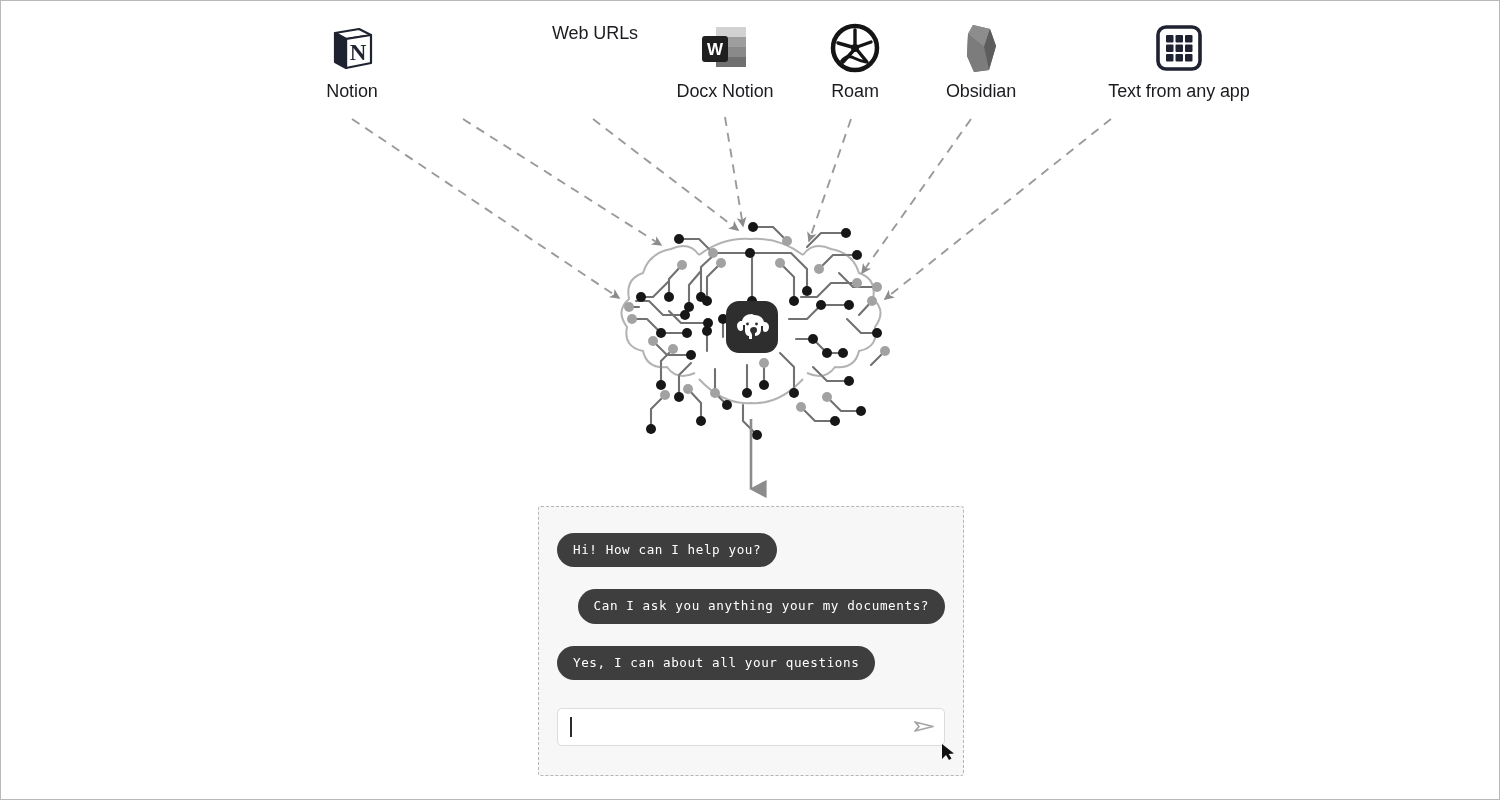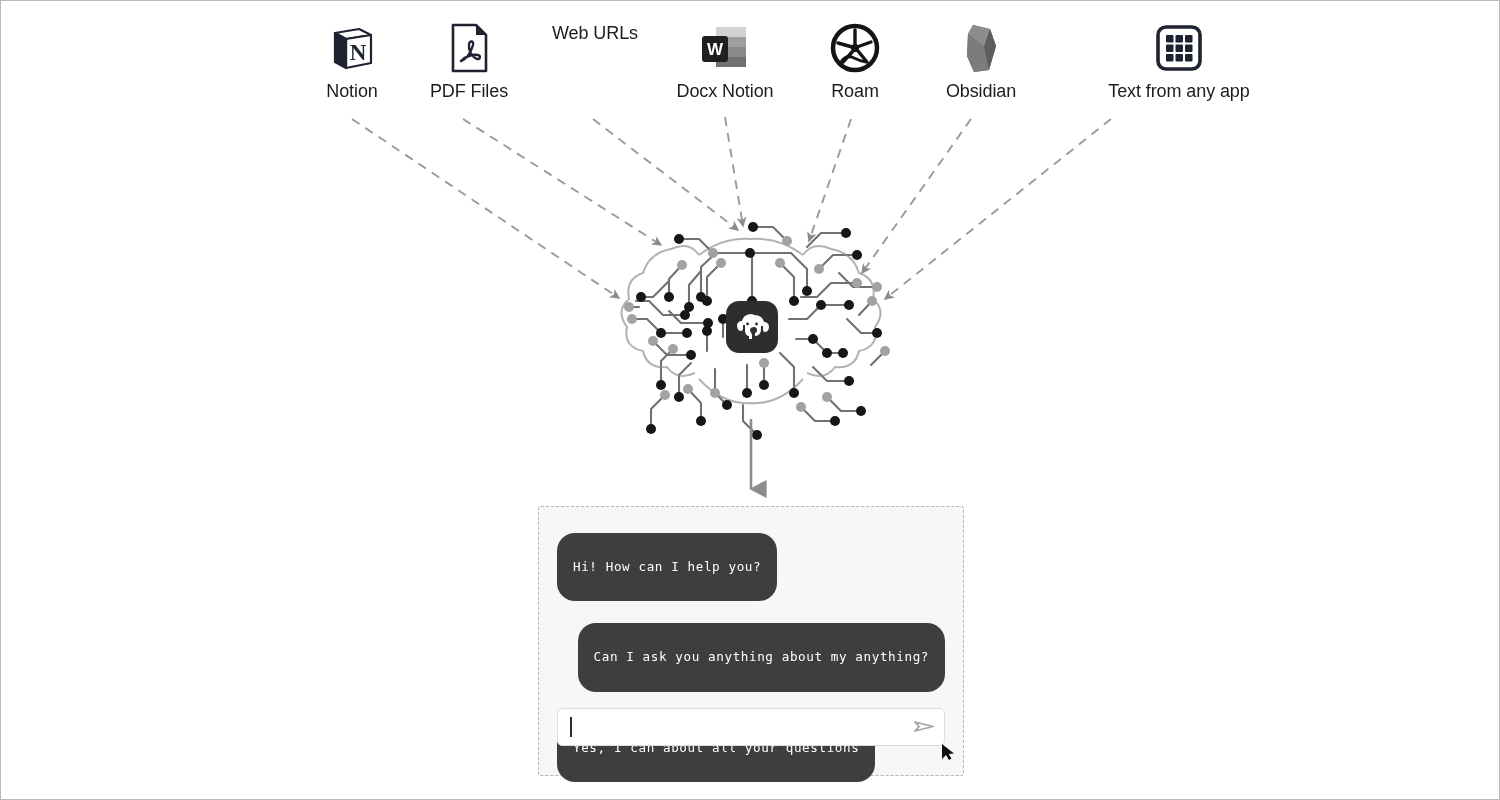--- a/index.html
+++ b/index.html
@@ -76,21 +76,21 @@
     margin-bottom: 22px;
   }
   .msg-row.left  { justify-content: flex-start; }
   .msg-row.right { justify-content: flex-end; }
   .bubble {
     background: #3e3e3e;
     color: #ffffff;
     font-family: "DejaVu Sans Mono", monospace;
     font-size: 12.6px;
     letter-spacing: 0.6px;
-    padding: 27px 16px;
+    padding: 10px 16px;
     border-radius: 18px;
     white-space: nowrap;
     line-height: 1.15;
   }
   #composer {
     position: absolute;
     left: 18px;
     right: 18px;
     bottom: 29px;
     height: 38px;
@@ -135,30 +135,20 @@
           <path d="M9 11 L33 7 L45 13 L45 41 L20 46 L9 40 Z" fill="#1f2230"></path>
           <path d="M9 11 L33 7 L45 13 L20 17 Z" fill="#ffffff" stroke="#1f2230" stroke-width="2.2" stroke-linejoin="round"></path>
           <path d="M20 17 L45 13 L45 41 L20 46 Z" fill="#ffffff" stroke="#1f2230" stroke-width="2.2" stroke-linejoin="round"></path>
           <path d="M9 11 L20 17 L20 46 L9 40 Z" fill="#1f2230" stroke="#1f2230" stroke-width="2.2" stroke-linejoin="round"></path>
           <text x="32" y="38" font-family="'Liberation Serif',serif" font-size="23" font-weight="bold" fill="#1f2230" text-anchor="middle">N</text>
         </svg>
       </div>
       <div class="source-label">Notion</div>
     </div>
 
-    <div class="source" style="left:468px">
-      <div class="source-icon">
-        <svg width="48" height="54" viewBox="0 0 48 54">
-          <path d="M8 4 H31 L41 14 V50 H8 Z" fill="#ffffff" stroke="#1f2230" stroke-width="2.6" stroke-linejoin="round"></path>
-          <path d="M31 4 L31 14 L41 14 Z" fill="#1f2230"></path>
-          <path d="M16 40 c6 -2 10 -9 12 -16 c1 -4 -3 -5 -4 -1 c-1 6 3 13 8 15 c3 1 4 -3 1 -4 c-5 -1 -12 1 -17 6" fill="none" stroke="#1f2230" stroke-width="2.4" stroke-linecap="round" stroke-linejoin="round"></path>
-        </svg>
-      </div>
-      <div class="source-label">PDF Files</div>
-    </div>
 
     <div class="source" style="left:594px">
       <div class="source-label">Web URLs</div>
     </div>
 
     <div class="source" style="left:724px">
       <div class="source-icon">
         <svg width="54" height="54" viewBox="0 0 54 54">
           <rect x="18" y="6" width="30" height="40" fill="#d2d2d2"></rect>
           <rect x="18" y="16" width="30" height="10" fill="#9e9e9e"></rect>
@@ -366,21 +356,21 @@
     </svg>
   </div>
 
   <div id="chat-panel">
 
     <div class="msg-row left">
       <div class="bubble">Hi! How can I help you?</div>
     </div>
 
     <div class="msg-row right">
-      <div class="bubble">Can I ask you anything about my anything?</div>
+      <div class="bubble">Can I ask you anything your my documents?</div>
     </div>
 
     <div class="msg-row left">
       <div class="bubble">Yes, I can about all your questions</div>
     </div>
 
     <div id="composer">
       <div id="caret"></div>
       <div id="composer-input"></div>
       <div id="send-icon">

